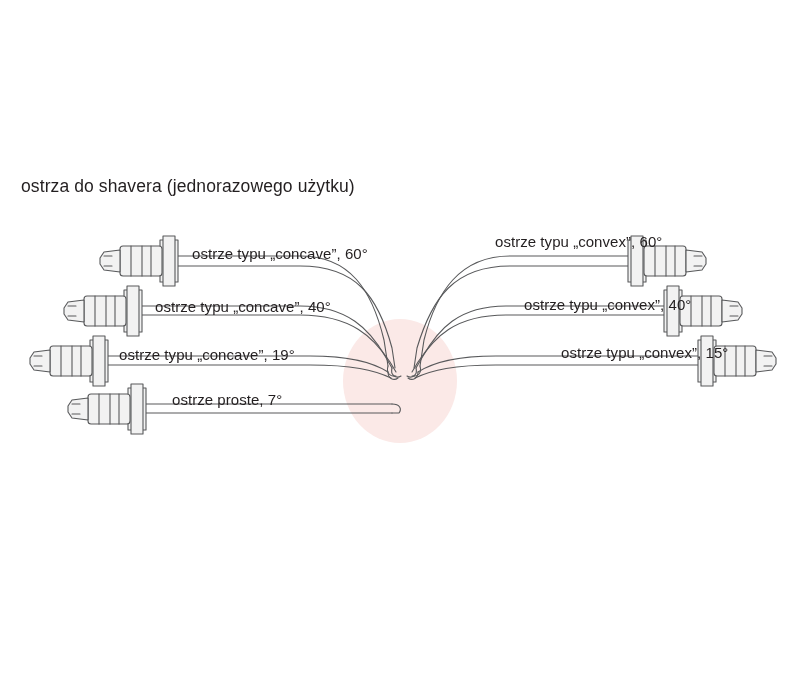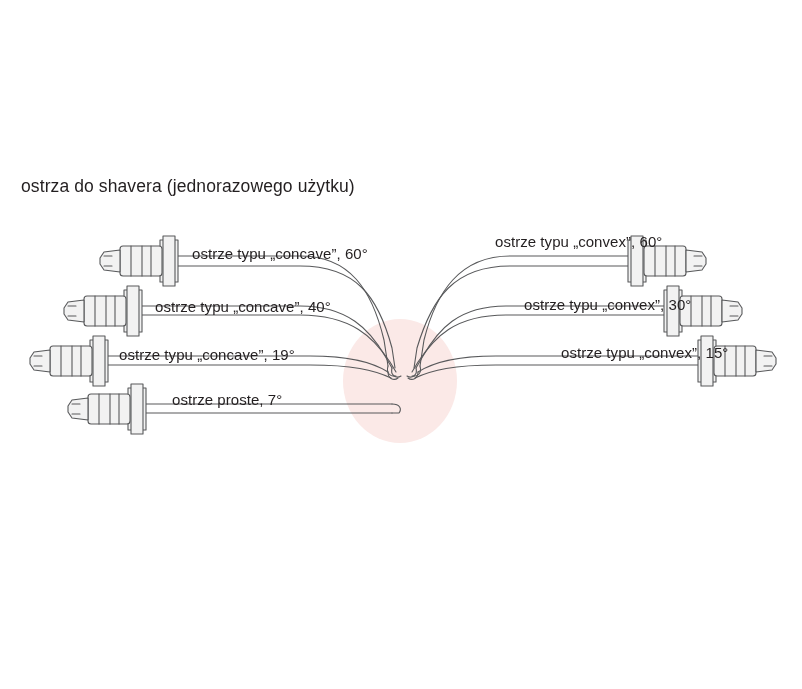--- a/index.html
+++ b/index.html
@@ -182,16 +182,16 @@
 
     </g>
   </svg>
 
   <div class="blade-label" style="left:192px; top:245px;">ostrze typu „concave”, 60°</div>
   <div class="blade-label" style="left:155px; top:298px;text-align:center;">ostrze typu „concave”, 40°</div>
   <div class="blade-label" style="left:119px; top:346px;">ostrze typu „concave”, 19°</div>
   <div class="blade-label" style="left:172px; top:391px;">ostrze proste, 7°</div>
 
   <div class="blade-label" style="left:495px; top:233px;">ostrze typu „convex”, 60°</div>
-  <div class="blade-label" style="left:524px; top:296px;">ostrze typu „convex”, 30°</div>
+  <div class="blade-label" style="left:524px; top:296px;">ostrze typu „convex”, 40°</div>
   <div class="blade-label" style="left:561px; top:344px;">ostrze typu „convex”, 15°</div>
 
 </div>
 
 </body></html>

